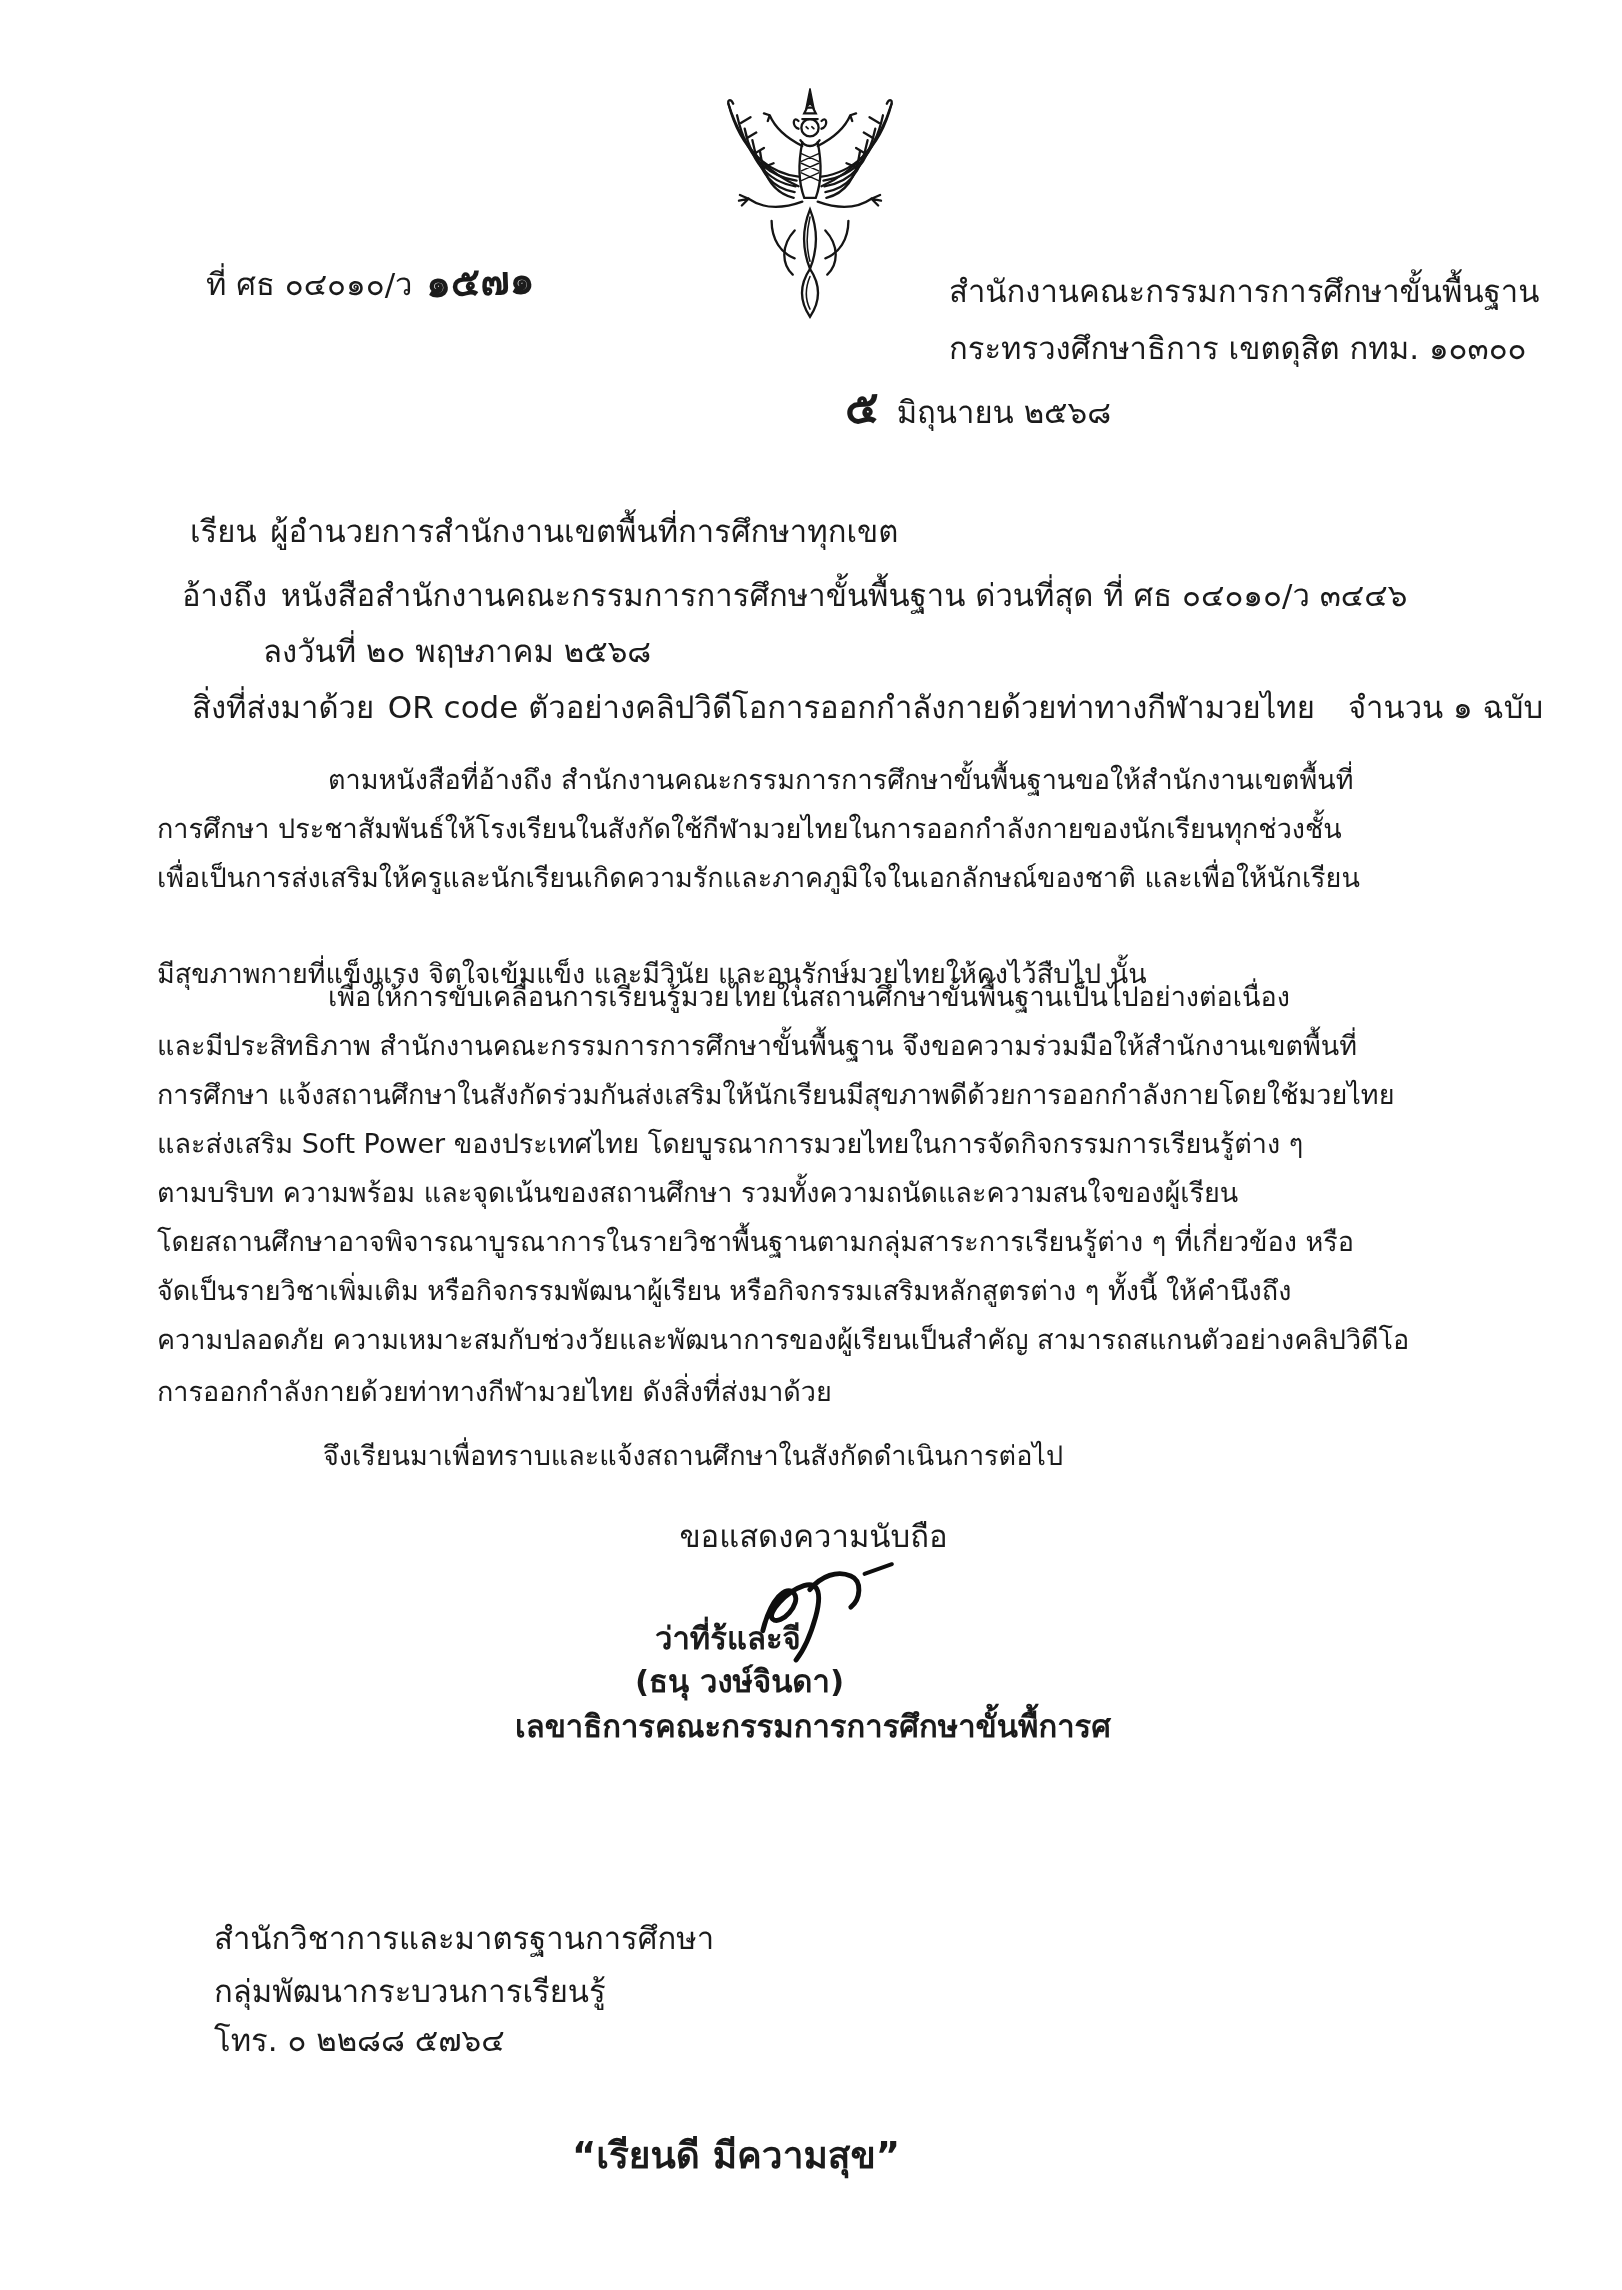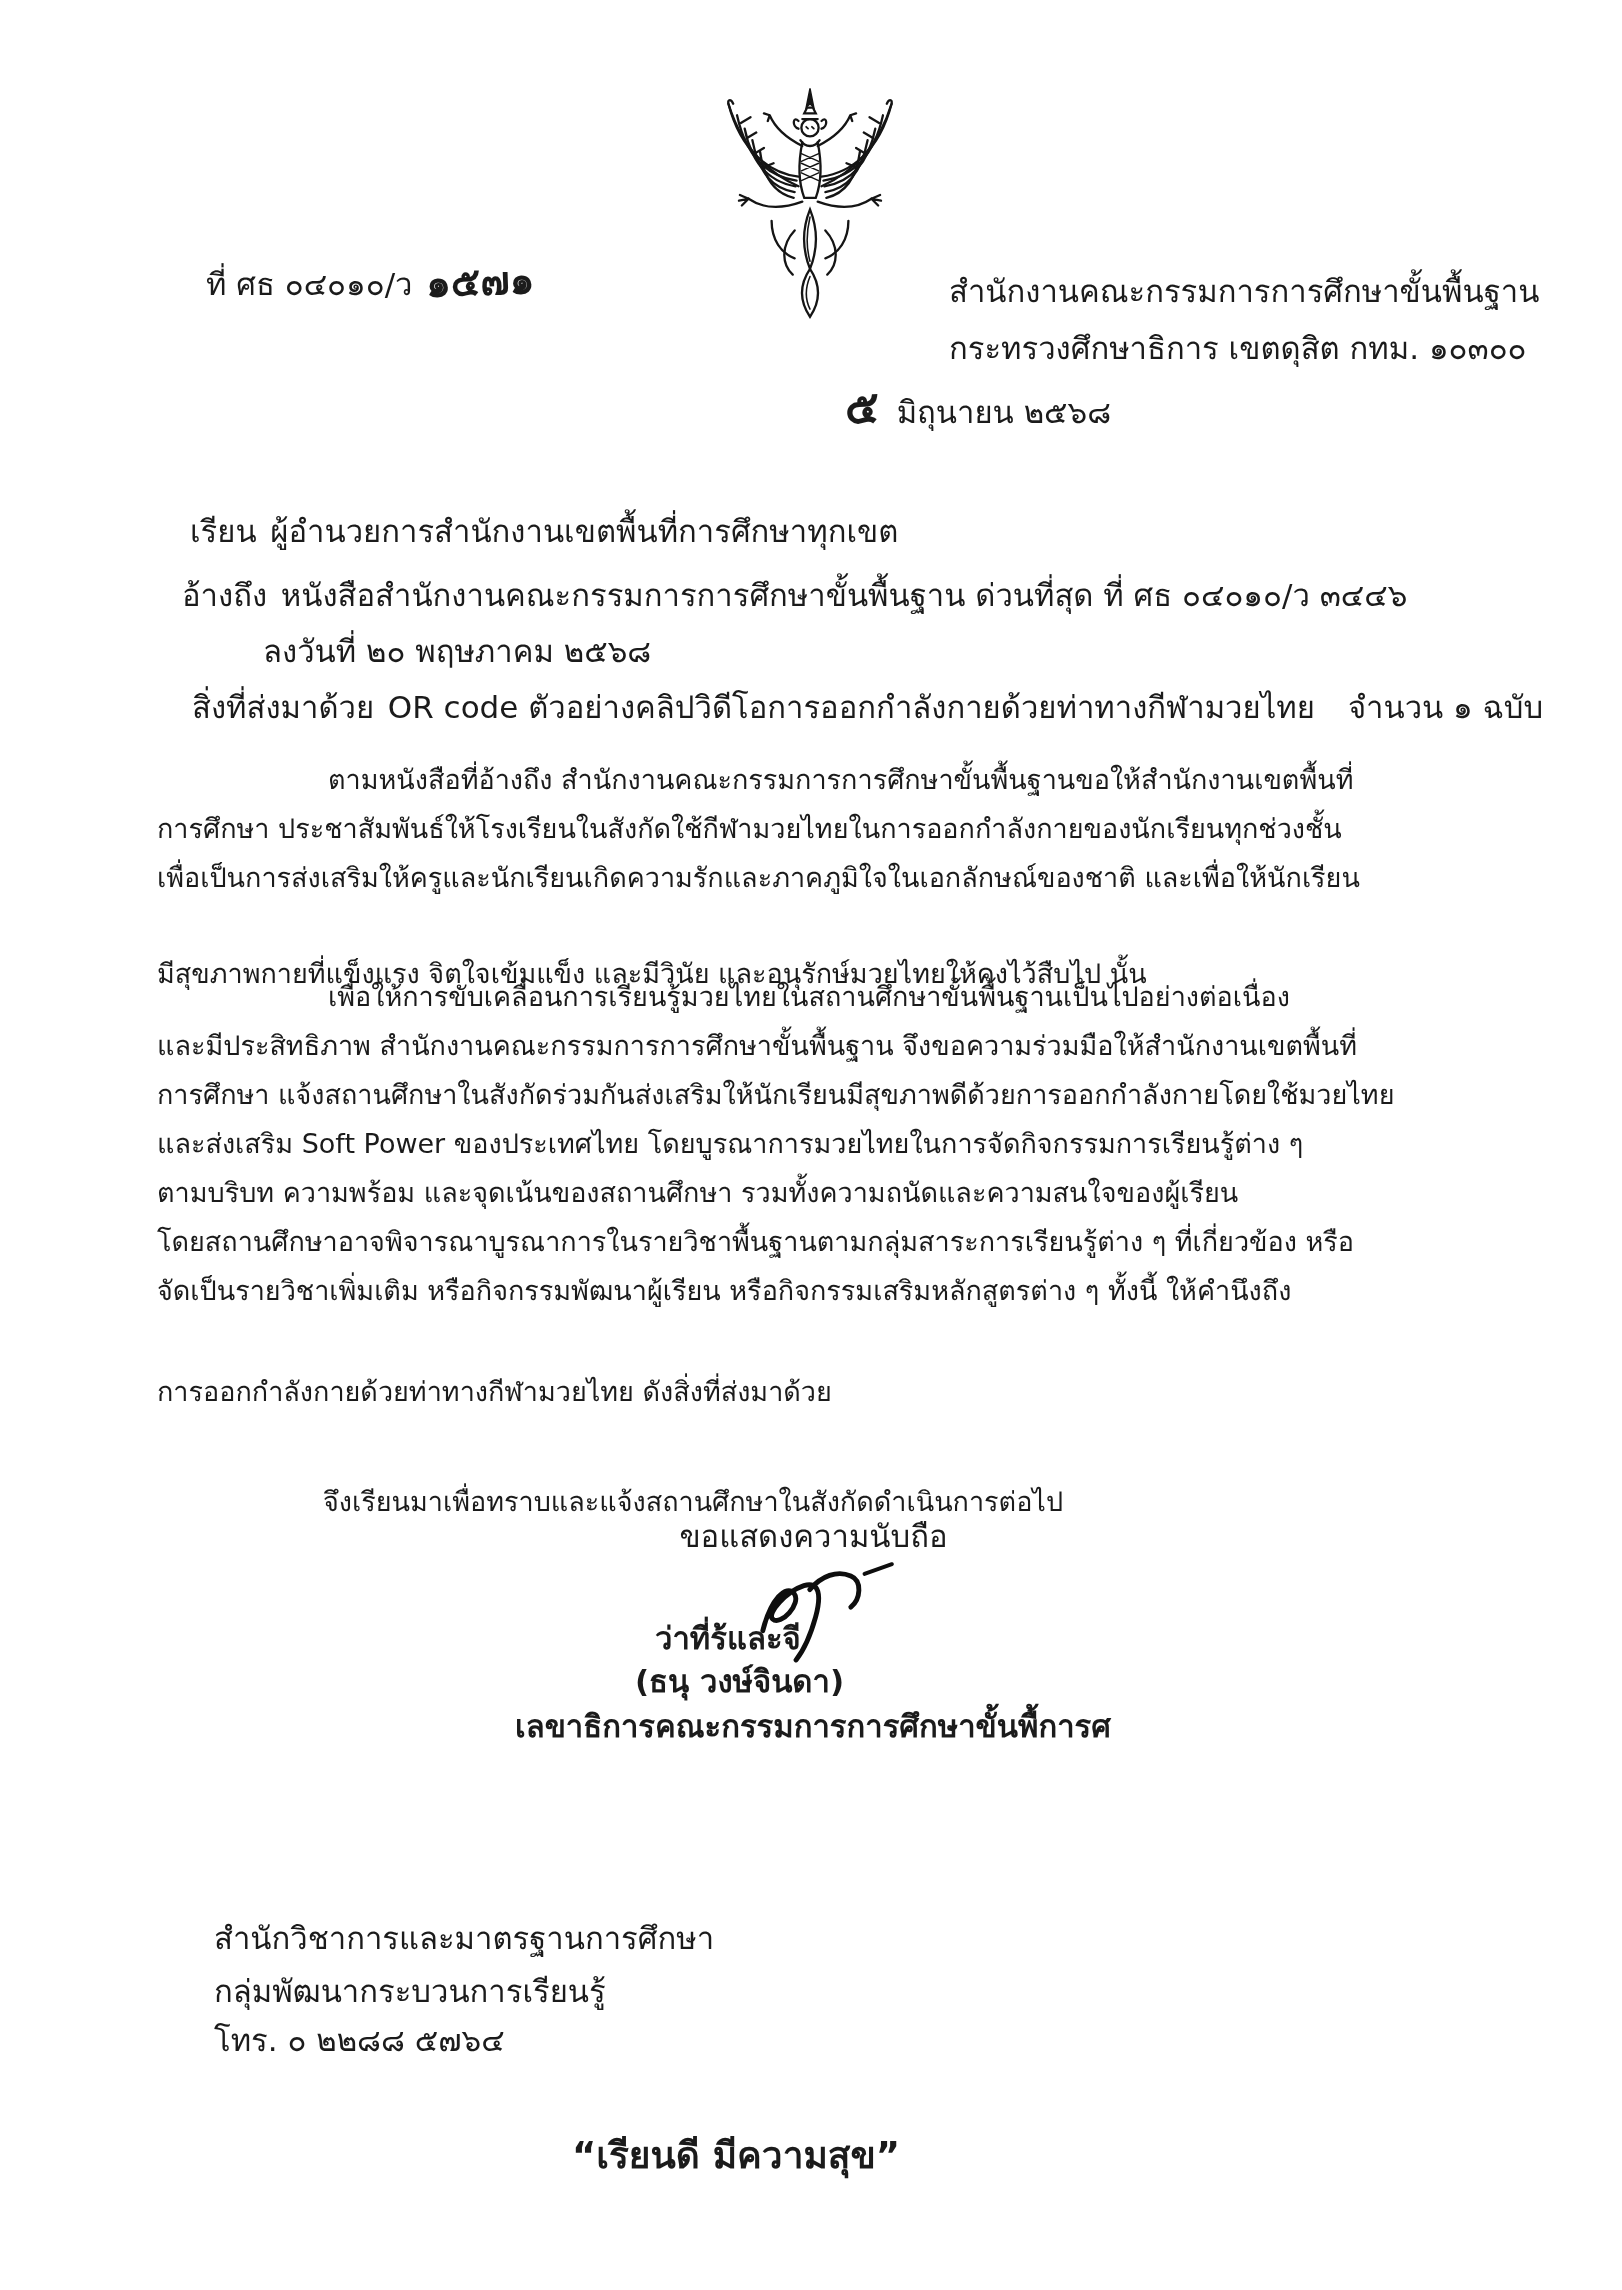--- a/index.html
+++ b/index.html
@@ -122,23 +122,24 @@
   <div class="para-line" style="left:157px;top:856px;">เพื่อเป็นการส่งเสริมให้ครูและนักเรียนเกิดความรักและภาคภูมิใจในเอกลักษณ์ของชาติ และเพื่อให้นักเรียน</div>
   <div class="para-line" style="left:157px;top:905px;margin-top:47px;">มีสุขภาพกายที่แข็งแรง จิตใจเข้มแข็ง และมีวินัย และอนุรักษ์มวยไทยให้คงไว้สืบไป นั้น</div>
 
   <div class="para-line" style="left:328px;top:975px;">เพื่อให้การขับเคลื่อนการเรียนรู้มวยไทยในสถานศึกษาขั้นพื้นฐานเป็นไปอย่างต่อเนื่อง</div>
   <div class="para-line" style="left:157px;top:1024px;">และมีประสิทธิภาพ สำนักงานคณะกรรมการการศึกษาขั้นพื้นฐาน จึงขอความร่วมมือให้สำนักงานเขตพื้นที่</div>
   <div class="para-line" style="left:157px;top:1073px;">การศึกษา แจ้งสถานศึกษาในสังกัดร่วมกันส่งเสริมให้นักเรียนมีสุขภาพดีด้วยการออกกำลังกายโดยใช้มวยไทย</div>
   <div class="para-line" style="left:157px;top:1122px;">และส่งเสริม Soft Power ของประเทศไทย โดยบูรณาการมวยไทยในการจัดกิจกรรมการเรียนรู้ต่าง ๆ</div>
   <div class="para-line" style="left:157px;top:1171px;">ตามบริบท ความพร้อม และจุดเน้นของสถานศึกษา รวมทั้งความถนัดและความสนใจของผู้เรียน</div>
   <div class="para-line" style="left:157px;top:1220px;">โดยสถานศึกษาอาจพิจารณาบูรณาการในรายวิชาพื้นฐานตามกลุ่มสาระการเรียนรู้ต่าง ๆ ที่เกี่ยวข้อง หรือ</div>
   <div class="para-line" style="left:157px;top:1269px;">จัดเป็นรายวิชาเพิ่มเติม หรือกิจกรรมพัฒนาผู้เรียน หรือกิจกรรมเสริมหลักสูตรต่าง ๆ ทั้งนี้ ให้คำนึงถึง</div>
+  <div class="para-line" style="left:157px;top:1318px;">ความปลอดภัย ความเหมาะสมกับช่วงวัยและพัฒนาการของผู้เรียนเป็นสำคัญ สามารถสแกนตัวอย่างคลิปวิดีโอ</div>
   <div class="para-line" style="left:157px;top:1370px;">การออกกำลังกายด้วยท่าทางกีฬามวยไทย ดังสิ่งที่ส่งมาด้วย</div>
 
-  <div class="para-line" style="left:323px;top:1480px;text-align:right;">จึงเรียนมาเพื่อทราบและแจ้งสถานศึกษาในสังกัดดำเนินการต่อไป</div>
+  <div class="para-line" style="left:323px;top:1434px;text-align:right;">จึงเรียนมาเพื่อทราบและแจ้งสถานศึกษาในสังกัดดำเนินการต่อไป</div>
 
   <div class="center-block line" style="left:490px;top:1517px;width:647px;">ขอแสดงความนับถือ</div>
 
   <div class="line bold" style="left:655px;top:1619px;">ว่าที่ร้และจี</div>
 
   <div style="position:absolute;left:755px;top:1556px;width:176px;height:118px;">
     <svg width="176" height="118" viewBox="0 0 180 120" xmlns="http://www.w3.org/2000/svg">
       <g stroke="#0e0e0e" fill="none" stroke-linecap="round" stroke-linejoin="round">
         <path stroke-width="5" d="M8,76 C16,44 32,28 40,38 C48,48 26,72 18,64 C12,58 32,36 50,30 C66,25 68,40 62,62 C57,80 50,96 42,106"></path>
         <path stroke-width="5" d="M56,34 C68,20 84,14 98,20 C110,25 108,44 98,52"></path>

